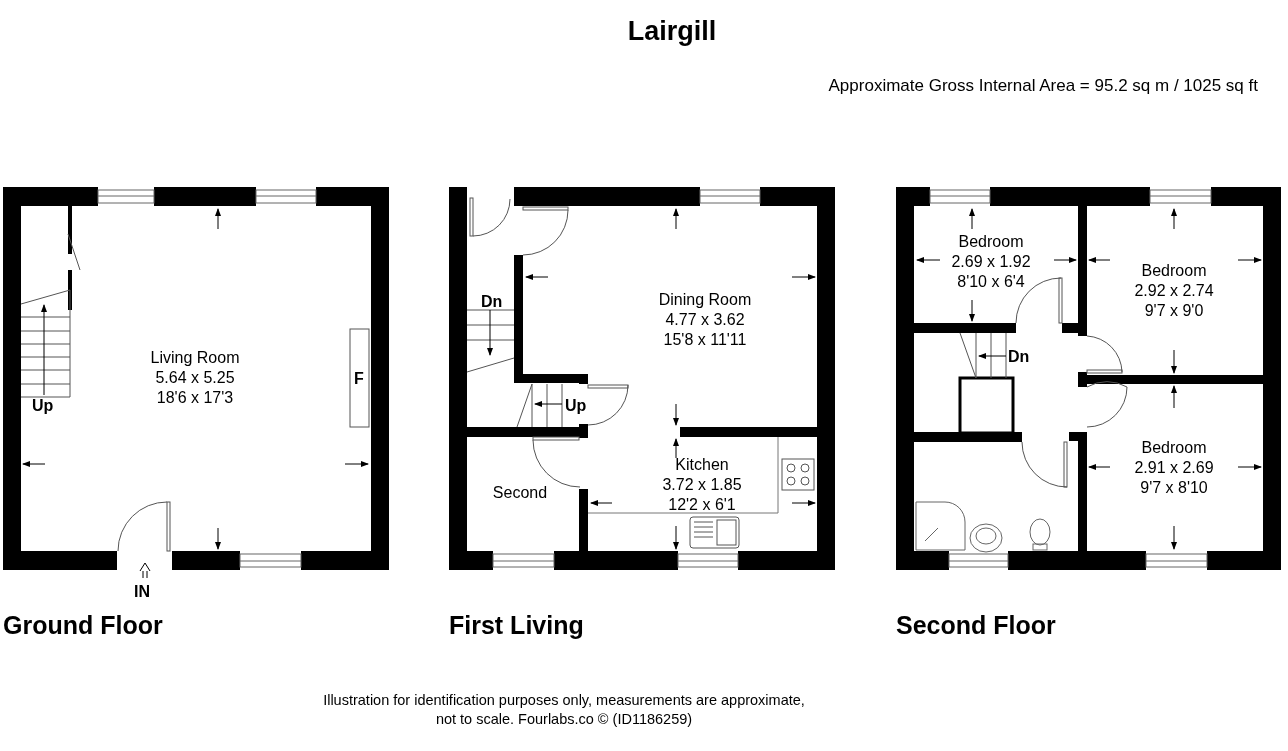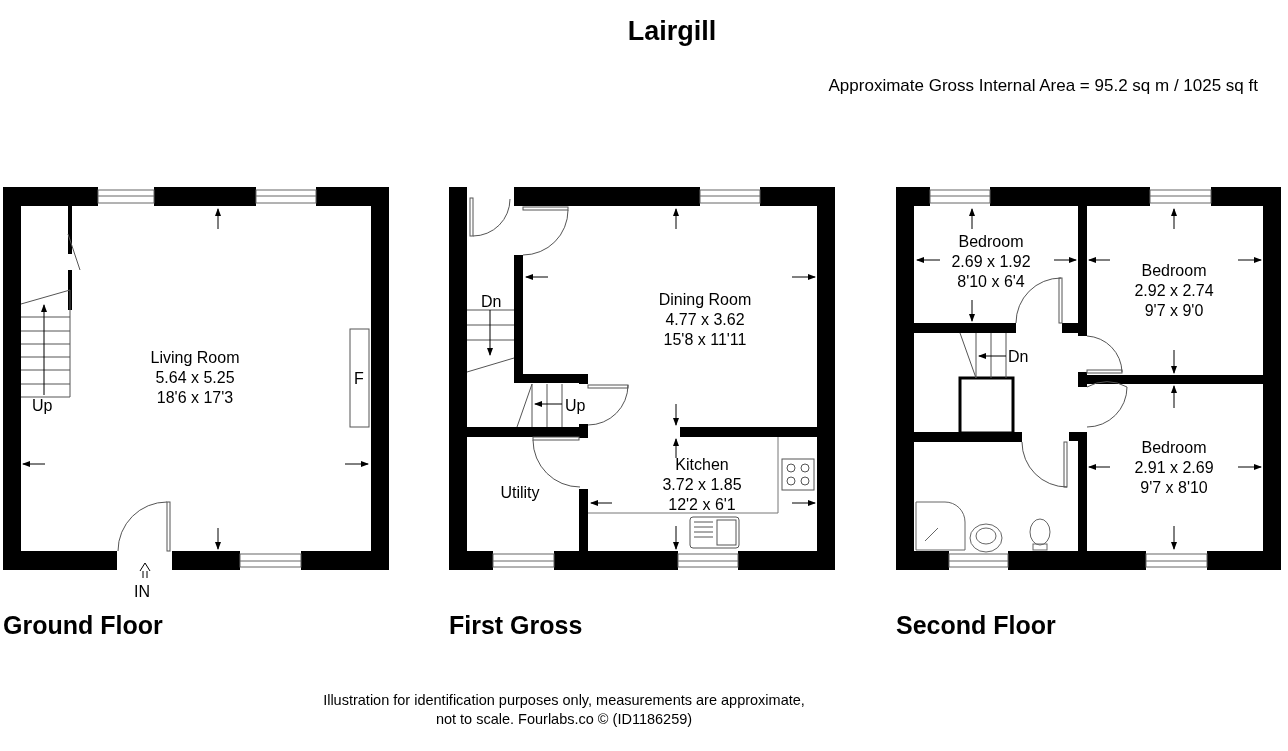--- a/index.html
+++ b/index.html
@@ -237,21 +237,21 @@
       <line x1="1174" y1="408" x2="1174" y2="386" marker-end="url(#ah)"></line>
       <line x1="1110" y1="467" x2="1089" y2="467" marker-end="url(#ah)"></line>
       <line x1="1238" y1="467" x2="1261" y2="467" marker-end="url(#ah)"></line>
       <line x1="1174" y1="526" x2="1174" y2="549" marker-end="url(#ah)"></line>
     </g>
   </g>
 </svg>
 
 <style>
   .lbl { position:absolute; text-align:center; font-size:16px; line-height:20px; transform:translateX(-50%); white-space:nowrap; }
-  .ann { position:absolute; font-size:16px; line-height:18px; }
+  .ann { position:absolute; font-size:16px; line-height:18px;font-weight:bold; }
 </style>
 
 <div class="lbl" style="left:195px; top:348px;text-align:center;">
   <div>Living Room</div>
   <div>5.64 x 5.25</div>
   <div>18'6 x 17'3</div>
 </div>
 <div class="ann" style="left:32px; top:397px;">Up</div>
 <div class="ann" style="left:354px; top:370px;">F</div>
 <div class="ann" style="left:134px; top:583px;">IN</div>
@@ -261,25 +261,25 @@
   <div>Dining Room</div>
   <div>4.77 x 3.62</div>
   <div>15'8 x 11'11</div>
 </div>
 <div class="lbl" style="left:702px; top:455px;">
   <div>Kitchen</div>
   <div>3.72 x 1.85</div>
   <div>12'2 x 6'1</div>
 </div>
 <div class="lbl" style="left:520px; top:483px;">
-  <div>Utility</div>
+  <div>Second</div>
 </div>
 <div class="ann" style="left:481px; top:293px;">Dn</div>
 <div class="ann" style="left:565px; top:397px;">Up</div>
-<div class="floor-label" style="left:449px;">First Gross</div>
+<div class="floor-label" style="left:449px;">First Living</div>
 
 <div class="lbl" style="left:991px; top:232px;">
   <div>Bedroom</div>
   <div>2.69 x 1.92</div>
   <div>8'10 x 6'4</div>
 </div>
 <div class="lbl" style="left:1174px; top:261px;">
   <div>Bedroom</div>
   <div>2.92 x 2.74</div>
   <div>9'7 x 9'0</div>

